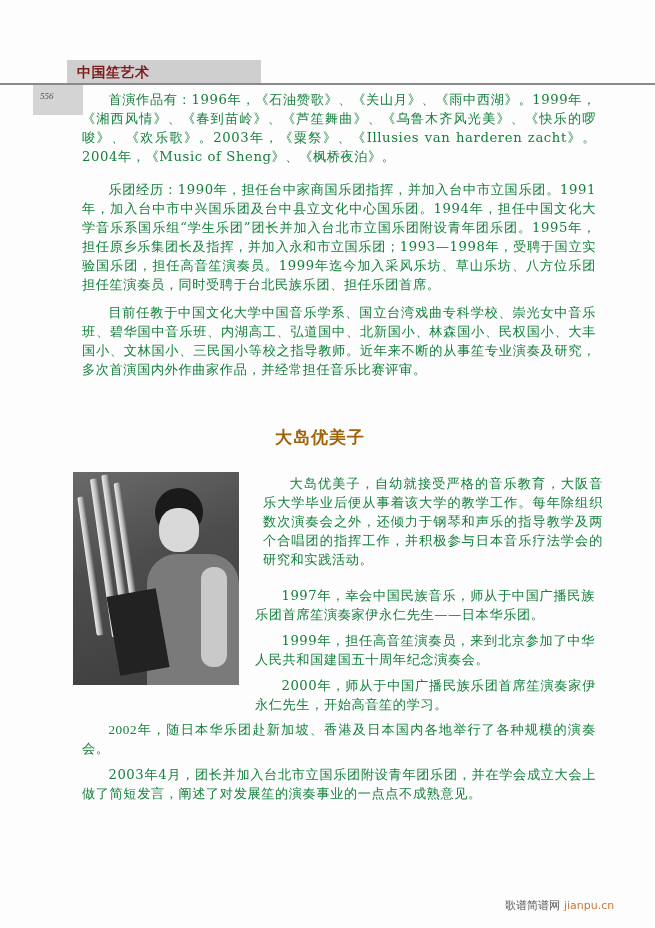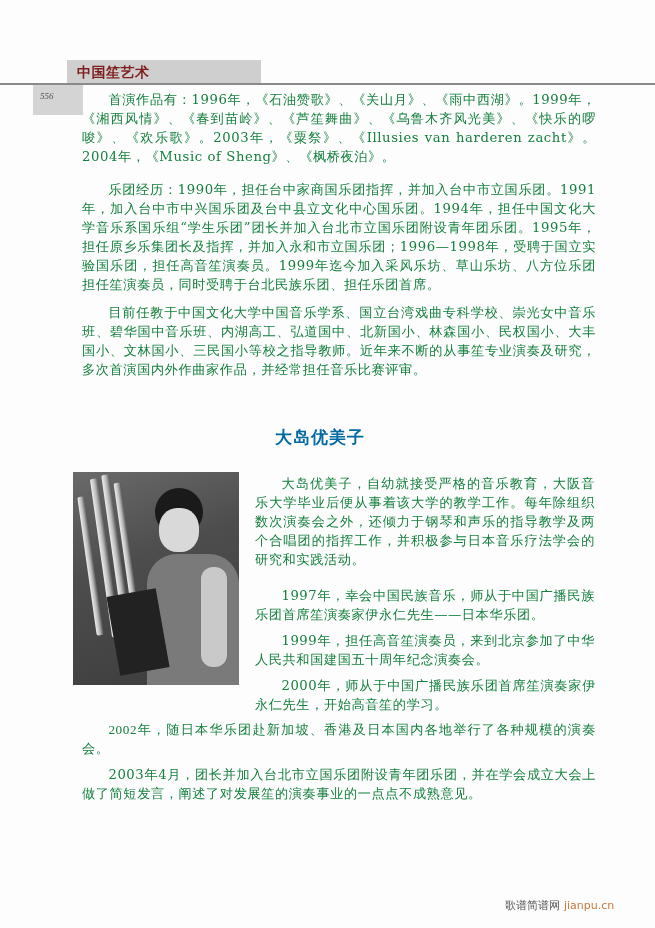--- a/index.html
+++ b/index.html
@@ -26,21 +26,21 @@
     font-family:"Liberation Serif",serif;
   }
   .para {
     position:absolute; font-size:13.2px; line-height:19px; color:#15803d;
     text-indent:2em; margin:0; text-align:justify; letter-spacing:0.6px;
   }
   .p-wide { left:82px; width:514px; }
   .p-narrow { left:255px; width:340px; }
   .section-title {
     position:absolute; left:275px; top:426px; font-family:Liberation Sans, sans-serif;
-    font-weight:bold; font-size:17px; color:#0369a1; letter-spacing:1px;
+    font-weight:bold; font-size:17px; color:#a16207; letter-spacing:1px;
   }
   .photo {
     position:absolute; left:73px; top:472px; width:166px; height:213px;
     background:linear-gradient(160deg,#6a6a6a 0%,#4d4d4d 40%,#3c3c3c 100%);
     overflow:hidden;
   }
   .photo .pipe { position:absolute; background:linear-gradient(90deg,#eee,#bbb,#555); border-radius:2px; }
   .photo .body { position:absolute; left:40px; top:120px; width:50px; height:80px; background:#222; transform:rotate(-10deg); }
   .photo .head { position:absolute; left:82px; top:16px; width:48px; height:48px; border-radius:50%; background:#1a1a1a; }
   .photo .face { position:absolute; left:86px; top:36px; width:40px; height:44px; border-radius:45%; background:#d9d9d9; }
@@ -57,38 +57,38 @@
 
 <div class="header-band">
   <span class="header-title">中国笙艺术</span>
 </div>
 <div class="header-rule"></div>
 <div class="page-num-box">
   <span class="page-num">556</span>
 </div>
 
 <p class="para p-wide" style="top:90px;">首演作品有：1996年，《石油赞歌》、《关山月》、《雨中西湖》。1999年，《湘西风情》、《春到苗岭》、《芦笙舞曲》、《乌鲁木齐风光美》、《快乐的啰唆》、《欢乐歌》。2003年，《粟祭》、《Illusies van harderen zacht》。2004年，《Music of Sheng》、《枫桥夜泊》。</p>
-<p class="para p-wide" style="top:180px;">乐团经历：1990年，担任台中家商国乐团指挥，并加入台中市立国乐团。1991年，加入台中市中兴国乐团及台中县立文化中心国乐团。1994年，担任中国文化大学音乐系国乐组“学生乐团”团长并加入台北市立国乐团附设青年团乐团。1995年，担任原乡乐集团长及指挥，并加入永和市立国乐团；1996—1998年，受聘于国立实验国乐团，担任高音笙演奏员。1999年迄今加入采风乐坊、草山乐坊、八方位乐团担任笙演奏员，同时受聘于台北民族乐团、担任乐团首席。</p>
+<p class="para p-wide" style="top:180px;">乐团经历：1990年，担任台中家商国乐团指挥，并加入台中市立国乐团。1991年，加入台中市中兴国乐团及台中县立文化中心国乐团。1994年，担任中国文化大学音乐系国乐组“学生乐团”团长并加入台北市立国乐团附设青年团乐团。1995年，担任原乡乐集团长及指挥，并加入永和市立国乐团；1993—1998年，受聘于国立实验国乐团，担任高音笙演奏员。1999年迄今加入采风乐坊、草山乐坊、八方位乐团担任笙演奏员，同时受聘于台北民族乐团、担任乐团首席。</p>
 <p class="para p-wide" style="top:303px;">目前任教于中国文化大学中国音乐学系、国立台湾戏曲专科学校、崇光女中音乐班、碧华国中音乐班、内湖高工、弘道国中、北新国小、林森国小、民权国小、大丰国小、文林国小、三民国小等校之指导教师。近年来不断的从事笙专业演奏及研究，多次首演国内外作曲家作品，并经常担任音乐比赛评审。</p>
 
 <div class="section-title">大岛优美子</div>
 
 <div class="photo" title="大岛优美子手持笙的肖像照片">
   <div class="dress"></div>
   <div class="head"></div>
   <div class="face"></div>
   <div class="arm"></div>
   <div class="pipe" style="left:28px;top:6px;width:8px;height:160px;transform:rotate(-8deg);"></div>
   <div class="pipe" style="left:40px;top:2px;width:8px;height:170px;transform:rotate(-8deg);"></div>
   <div class="pipe" style="left:52px;top:10px;width:7px;height:165px;transform:rotate(-8deg);"></div>
   <div class="pipe" style="left:14px;top:24px;width:7px;height:140px;transform:rotate(-8deg);"></div>
   <div class="body"></div>
 </div>
 
-<p class="para p-narrow" style="top:474px;">大岛优美子，自幼就接受严格的音乐教育，大阪音乐大学毕业后便从事着该大学的教学工作。每年除组织数次演奏会之外，还倾力于钢琴和声乐的指导教学及两个合唱团的指挥工作，并积极参与日本音乐疗法学会的研究和实践活动。</p>
+<p class="para p-narrow" style="top:474px;margin-left:8px;">大岛优美子，自幼就接受严格的音乐教育，大阪音乐大学毕业后便从事着该大学的教学工作。每年除组织数次演奏会之外，还倾力于钢琴和声乐的指导教学及两个合唱团的指挥工作，并积极参与日本音乐疗法学会的研究和实践活动。</p>
 <p class="para p-narrow" style="top:586px;">1997年，幸会中国民族音乐，师从于中国广播民族乐团首席笙演奏家伊永仁先生——日本华乐团。</p>
 <p class="para p-narrow" style="top:631px;">1999年，担任高音笙演奏员，来到北京参加了中华人民共和国建国五十周年纪念演奏会。</p>
 <p class="para p-wide" style="top:676px;padding-left:173px;width:341px;">2000年，师从于中国广播民族乐团首席笙演奏家伊永仁先生，开始高音笙的学习。</p>
 <p class="para p-wide" style="top:720px;font-family:Liberation Serif, serif;">2002年，随日本华乐团赴新加坡、香港及日本国内各地举行了各种规模的演奏会。</p>
 <p class="para p-wide" style="top:765px;">2003年4月，团长并加入台北市立国乐团附设青年团乐团，并在学会成立大会上做了简短发言，阐述了对发展笙的演奏事业的一点点不成熟意见。</p>
 
 <div class="watermark">
   <span>歌谱简谱网</span><span class="wm-url">jianpu.cn</span>
 </div>
 

